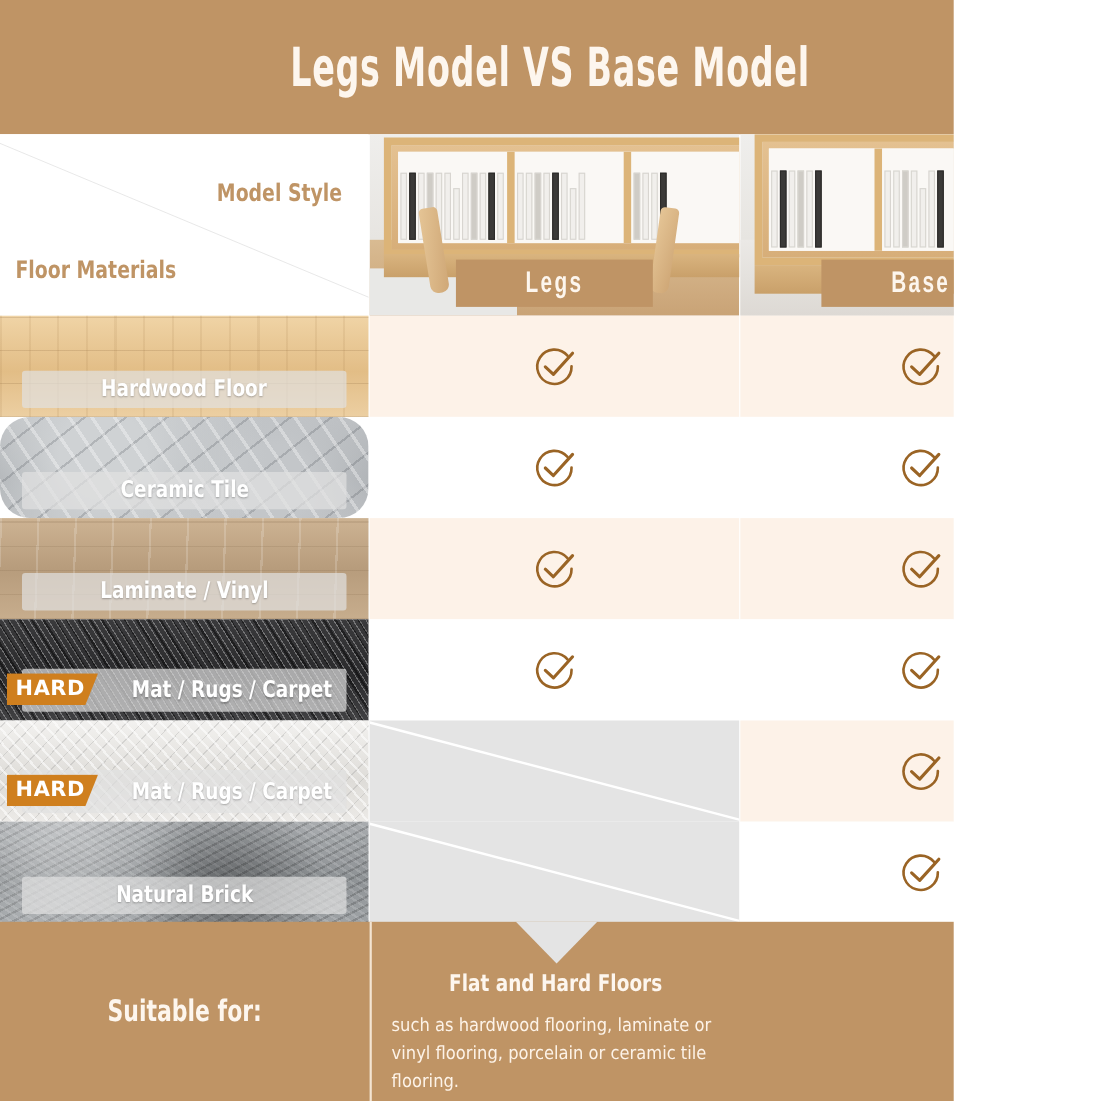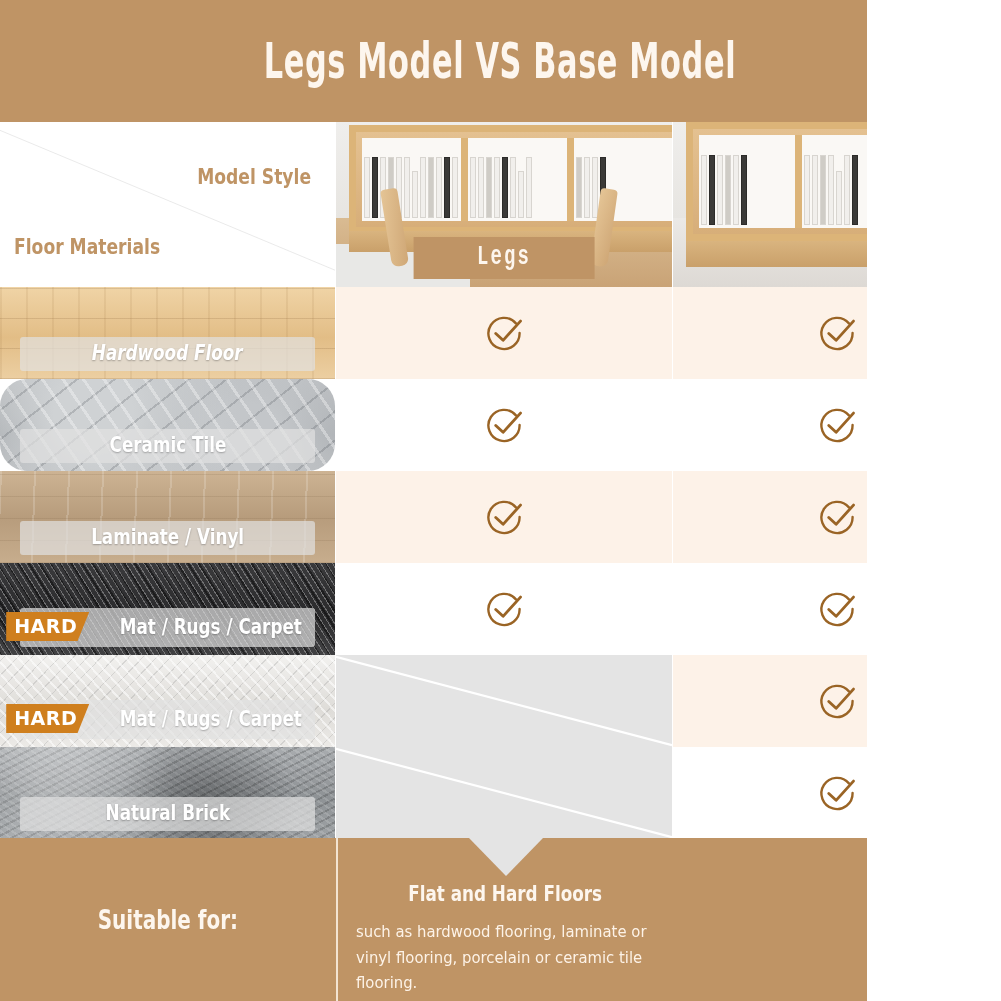--- a/index.html
+++ b/index.html
@@ -88,21 +88,21 @@
     bottom: 8px;
     left: 50%;
     transform: translateX(-50%);
     background: #bf9465;
     padding: 5px 52px 7px;
     color: #fdf6ee;
     font-size: 27px;
     font-weight: 700;
     letter-spacing: 3px;
     white-space: nowrap;
-    font-family: Liberation Mono, monospace;
+    font-family: Liberation Sans, sans-serif;
   }
   .photo-banner span { display: inline-block; transform: scaleX(0.7); }
 
   
   .shelf-room { position: absolute; inset: 0; background: linear-gradient(#efeeec 0%, #e7e5e1 58%, #ded9d2 100%); }
   .shelf-floor { position: absolute; left: 0; right: 0; bottom: 0; height: 42%; background: linear-gradient(#d9bb92, #c9a376); }
   .shelf-rug { position: absolute; left: -4%; bottom: 0; width: 44%; height: 26%; background: #e8e8e6; }
   .shelf-body {
     position: absolute; left: 4%; right: -4%; top: 2%; height: 66%;
     background: linear-gradient(#e4c191, #d7ae79);
@@ -158,21 +158,20 @@
     font-family: "DejaVu Sans", sans-serif;
     letter-spacing: 0.5px;
   }
 
   
   .tx-hardwood {
     background:
       repeating-linear-gradient(90deg, rgba(160,120,70,.13) 0 2px, rgba(255,255,255,0) 2px 26px),
       repeating-linear-gradient(0deg, rgba(120,85,45,.18) 0 1px, rgba(255,255,255,0) 1px 30px),
       linear-gradient(#f0d4a6, #e2bd86 55%, #eccfa2);
-    font-style: italic;
   }
   .tx-ceramic {
     background:
       repeating-linear-gradient(56deg, rgba(255,255,255,.34) 0 3px, rgba(0,0,0,0) 3px 17px),
       repeating-linear-gradient(-38deg, rgba(70,75,82,.22) 0 2px, rgba(0,0,0,0) 2px 23px),
       radial-gradient(circle at 28% 38%, #cfd2d4 0 16%, rgba(0,0,0,0) 60%),
       radial-gradient(circle at 74% 66%, #c3c6c9 0 14%, rgba(0,0,0,0) 55%),
       linear-gradient(#b9bcbf, #9fa3a7 60%, #b2b5b8);
   }
   .tx-laminate {
@@ -368,20 +367,23 @@
               <span class="bk"></span>
               <span class="bk d"></span>
               <span class="bk"></span>
             <span class="bk g"></span>
               <span class="bk"></span>
           </div>
         </div>
       </div>
       <div class="shelf-plinth" style="top:72%;height:16%;"></div>
     </div>
+    <div class="photo-banner">
+      <span>Base</span>
+    </div>
   </div>
 
   <div id="rows-host">
       <div class="mat-cell tx-hardwood" style="top: 287px; height: 92px;">
         <div class="mat-label">
           <div class="txt">Hardwood Floor</div>
         </div>
       </div>
       <div class="val-cell legs odd" style="top: 287px; height: 92px;">
         <svg viewBox="0 0 48 48" width="44" height="44">

